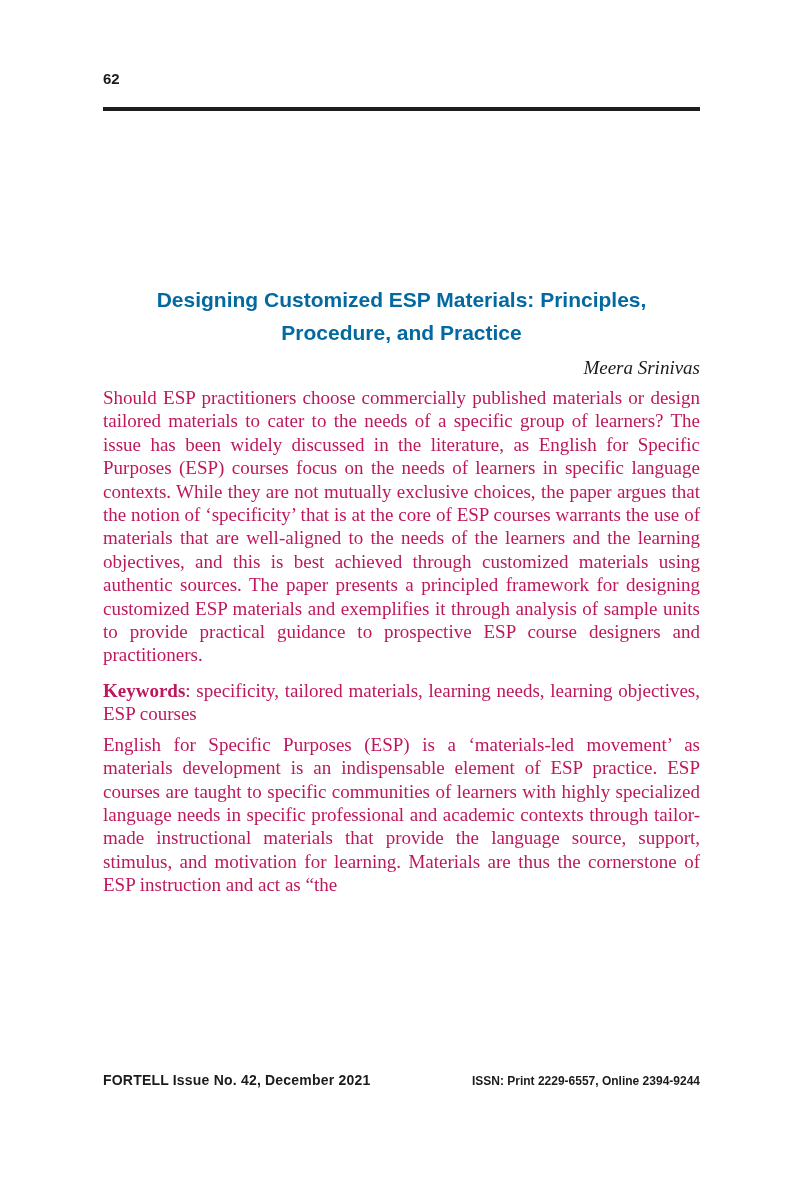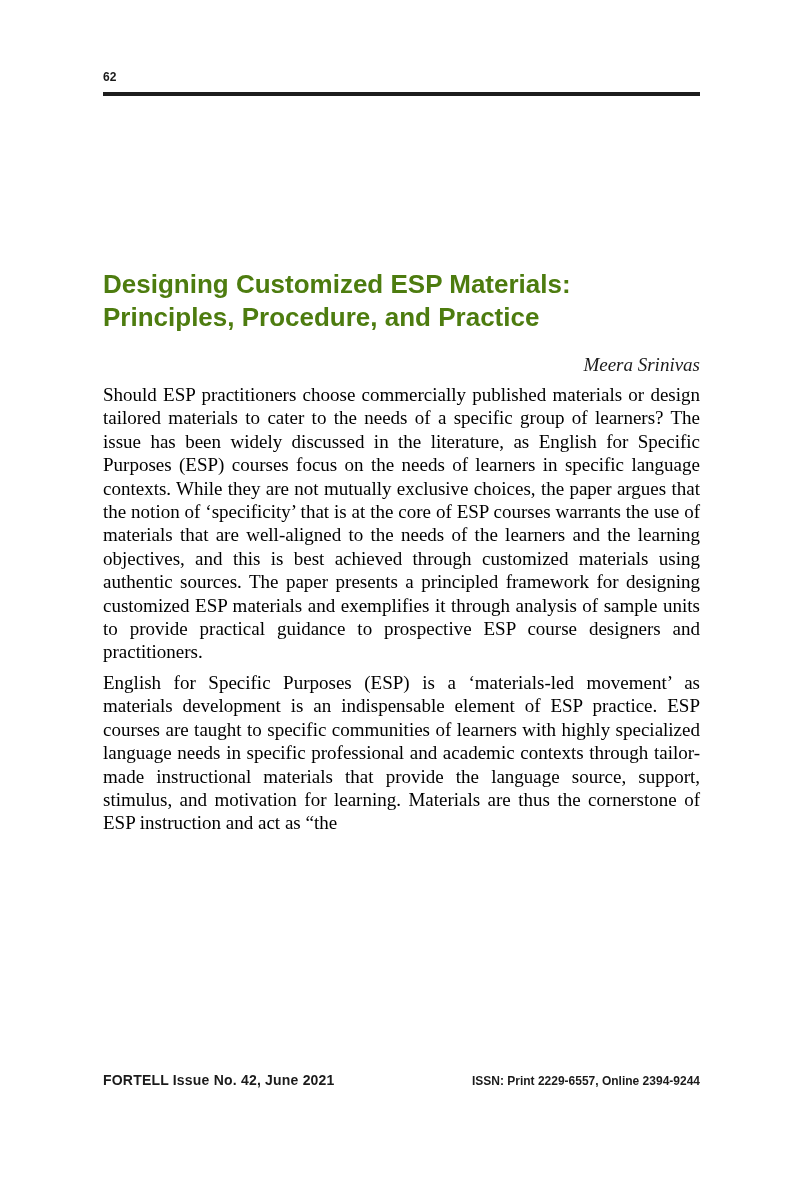--- a/index.html
+++ b/index.html
@@ -9,60 +9,60 @@
     height: 1184px;
     background: #ffffff;
     color: #1c1c1c;
     box-sizing: border-box;
     padding: 70px 100px 0 103px;
     overflow: hidden;
   }
   .page-number {
     font-family: "Liberation Sans", sans-serif;
     font-weight: bold;
-    font-size: 12px;
+    font-size: 15px;
     color: #1a1a1a;
-    margin-bottom: 8px;
+    margin-bottom: 20px;
   }
   .header-rule {
     height: 4px;
     background: #1d1d1d;
   }
   .article-title {
     font-family: "Liberation Sans", sans-serif;
     font-weight: bold;
-    font-size: 26px;
+    font-size: 21px;
     line-height: 33px;
-    text-align: left;
-    color: #4d7c0f;
+    text-align: center;
+    color: #0369a1;
     margin: 172px 0 0 0;
   }
   .author {
     font-family: "Liberation Serif", serif;
     font-style: italic;
     font-size: 19px;
     text-align: right;
-    margin-top: 20px;
+    margin-top: 8px;
     color: #1a1a1a;
   }
   .section-heading {
     font-family: "Liberation Serif", serif;
     font-weight: bold;
     font-size: 19px;
     margin: 30px 0 0 0;
     color: #1a1a1a;
   }
   .section-heading.intro { margin-top: 26px; }
   .body-text {
     font-family: "Liberation Serif", serif;
     font-size: 19px;
     line-height: 23.4px;
     text-align: justify;
     margin: 7px 0 0 0;
-    color: #000000;
+    color: #be185d;
   }
   .keywords-line { margin-top: 12px; }
   .keywords-line .kw-label { font-weight: bold; }
   .page-footer {
     position: absolute;
     left: 103px;
     right: 100px;
     top: 1072px;
     display: flex;
     justify-content: space-between;
@@ -93,23 +93,24 @@
   </header>
 
   <main>
     <h1 class="article-title">Designing Customized ESP Materials: Principles, Procedure, and Practice</h1>
 
     <div class="author">Meera Srinivas</div>
 
 
     <p class="body-text">Should ESP practitioners choose commercially published materials or design tailored materials to cater to the needs of a specific group of learners? The issue has been widely discussed in the literature, as English for Specific Purposes (ESP) courses focus on the needs of learners in specific language contexts. While they are not mutually exclusive choices, the paper argues that the notion of ‘specificity’ that is at the core of ESP courses warrants the use of materials that are well-aligned to the needs of the learners and the learning objectives, and this is best achieved through customized materials using authentic sources. The paper presents a principled framework for designing customized ESP materials and exemplifies it through analysis of sample units to provide practical guidance to prospective ESP course designers and practitioners.</p>
 
+    <p class="body-text keywords-line"><span class="kw-label">Keywords</span><span>: specificity, tailored materials, learning needs, learning objectives, ESP courses</span></p>
 
 
     <p class="body-text">English for Specific Purposes (ESP) is a ‘materials-led movement’ as materials development is an indispensable element of ESP practice. ESP courses are taught to specific communities of learners with highly specialized language needs in specific professional and academic contexts through tailor-made instructional materials that provide the language source, support, stimulus, and motivation for learning. Materials are thus the cornerstone of ESP instruction and act as “the</p>
   </main>
 
   <footer class="page-footer">
-    <div class="footer-left">FORTELL Issue No. 42, June 2021</div>
+    <div class="footer-left">FORTELL Issue No. 42, December 2021</div>
     <div class="footer-right">ISSN: Print 2229-6557, Online 2394-9244</div>
   </footer>
 
 </div>
 
 </body></html>

